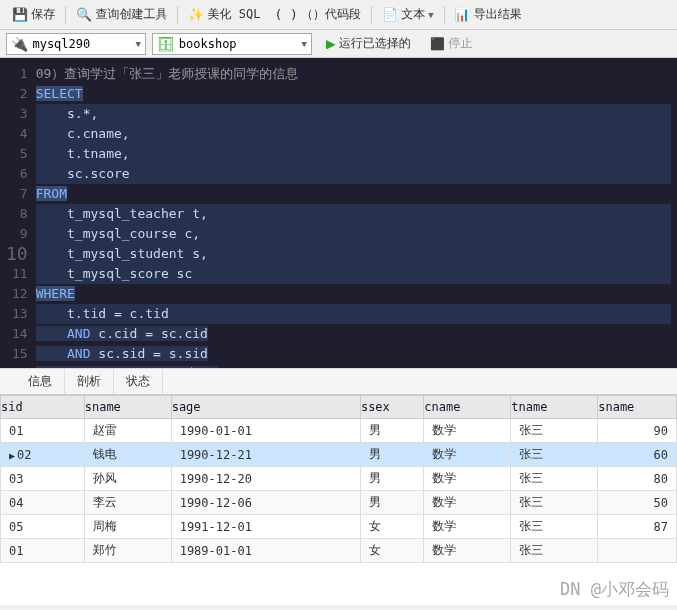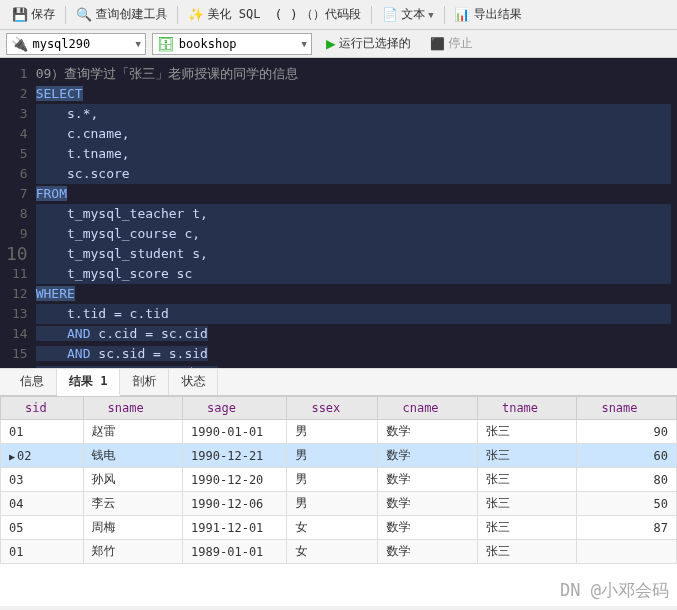--- a/index.html
+++ b/index.html
@@ -141,21 +141,21 @@
       background: rgba(100, 160, 230, 0.35);
       text-align: center;
     }
 
     
     .tabs {
       display: flex;
       background: #f5f5f5;
       border-bottom: 1px solid #ccc;
       border-top: 1px solid #ddd;
-      padding: 0 8px;
+      padding: 0 16px;
     }
     .tab {
       padding: 4px 12px;
       font-size: 12px;
       cursor: pointer;
       color: #333;
       border-right: 1px solid #ddd;
     }
     .tab.active {
       background: white;
@@ -172,25 +172,25 @@
     }
     table {
       border-collapse: collapse;
       width: 100%;
       font-size: 12px;
     }
     thead tr {
       background: #e8e8e8;
     }
     th {
-      padding: 4px 24px;
+      padding: 4px 0;
       border: 1px solid #ccc;
       text-align: left;
       font-weight: normal;
-      color: #701a75;
+      color: #0f172a;
       white-space: nowrap;
     }
     td {
       padding: 3px 8px;
       border: 1px solid #ddd;
       color: #333;
       white-space: nowrap;
     }
     tbody tr:nth-child(even) {
       background: #f9f9f9;
@@ -294,21 +294,20 @@
         <div style="line-height: 20px; font-size: 13px;">14</div>
         <div style="line-height: 20px; font-size: 13px;">15</div>
         <div style="line-height: 20px; font-size: 13px;">16</div>
       </div>
     <div class="code-area" id="code-area"><div class="code-line" style="color: rgb(153, 153, 153);">09）查询学过「张三」老师授课的同学的信息</div><div class="code-line"><span class="hl-keyword hl-selected" style="background:rgba(100,160,230,0.35);color:#89b4fa">SELECT</span></div><div class="code-line" style="background: rgba(80, 140, 220, 0.18);">    s.*,</div><div class="code-line" style="background: rgba(80, 140, 220, 0.18);">    c.cname,</div><div class="code-line" style="background: rgba(80, 140, 220, 0.18);">    t.tname,</div><div class="code-line" style="background: rgba(80, 140, 220, 0.18);">    sc.score</div><div class="code-line"><span class="hl-keyword hl-selected" style="background:rgba(100,160,230,0.35);color:#89b4fa">FROM</span></div><div class="code-line" style="background: rgba(80, 140, 220, 0.18);">    t_mysql_teacher t,</div><div class="code-line" style="background: rgba(80, 140, 220, 0.18);">    t_mysql_course c,</div><div class="code-line" style="background: rgba(80, 140, 220, 0.18);">    t_mysql_student s,</div><div class="code-line" style="background: rgba(80, 140, 220, 0.18);">    t_mysql_score sc</div><div class="code-line"><span class="hl-keyword hl-selected" style="background:rgba(100,160,230,0.35);color:#89b4fa">WHERE</span></div><div class="code-line" style="background: rgba(80, 140, 220, 0.18);">    t.tid = c.tid</div><div class="code-line"><span style="background:rgba(80,140,220,0.2)">    <span class="hl-keyword">AND</span> c.cid = sc.cid</span></div><div class="code-line"><span style="background:rgba(80,140,220,0.2)">    <span class="hl-keyword">AND</span> sc.sid = s.sid</span></div><div class="code-line"><span style="background:rgba(80,140,220,0.2)">    <span class="hl-keyword">AND</span> t.tname = <span class="hl-string">'张三'</span></span></div></div>
   </div>
 </div>
 
 <div class="tabs" id="tabs-container">
     <div class="tab">信息</div>
-    <div class="tab active">结果 1</div>
     <div class="tab">剖析</div>
     <div class="tab">状态</div>
   </div>
 
 <div class="results-wrapper">
   <div class="results">
     <table>
       <thead id="table-head">
           <tr>
             <th>sid</th>

